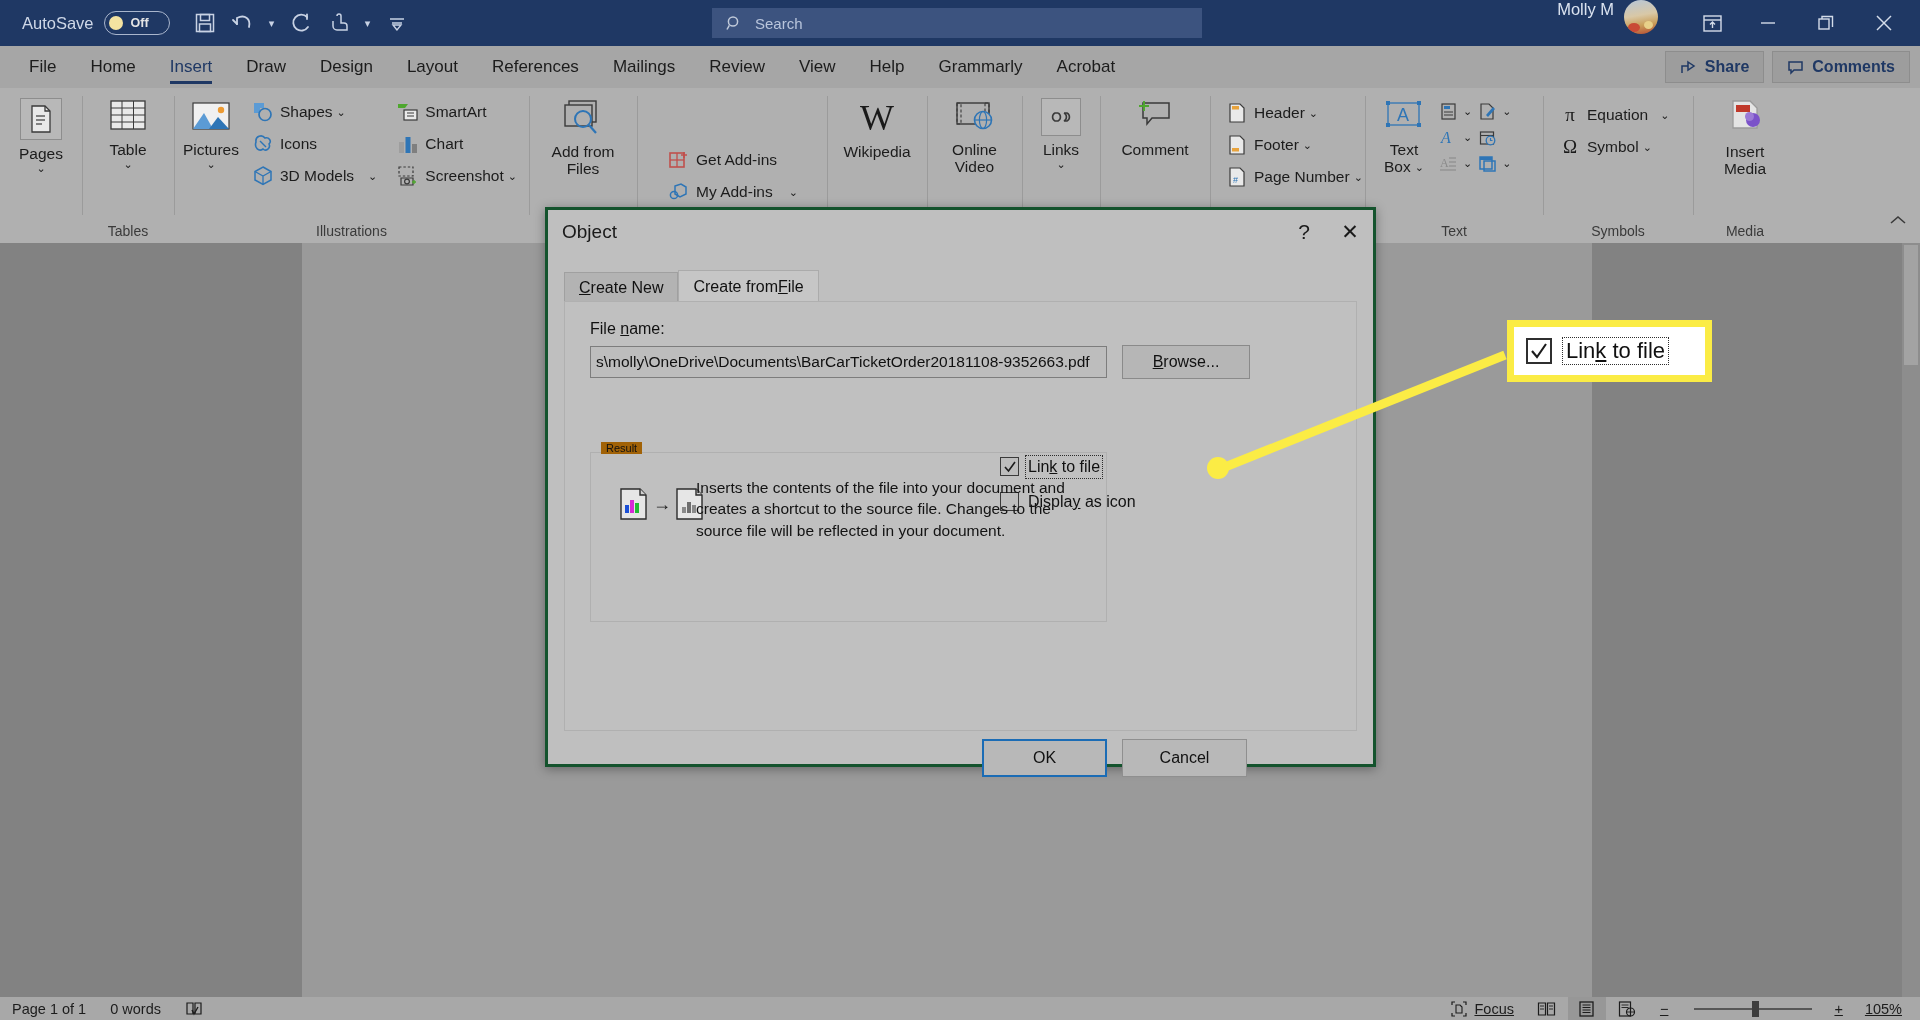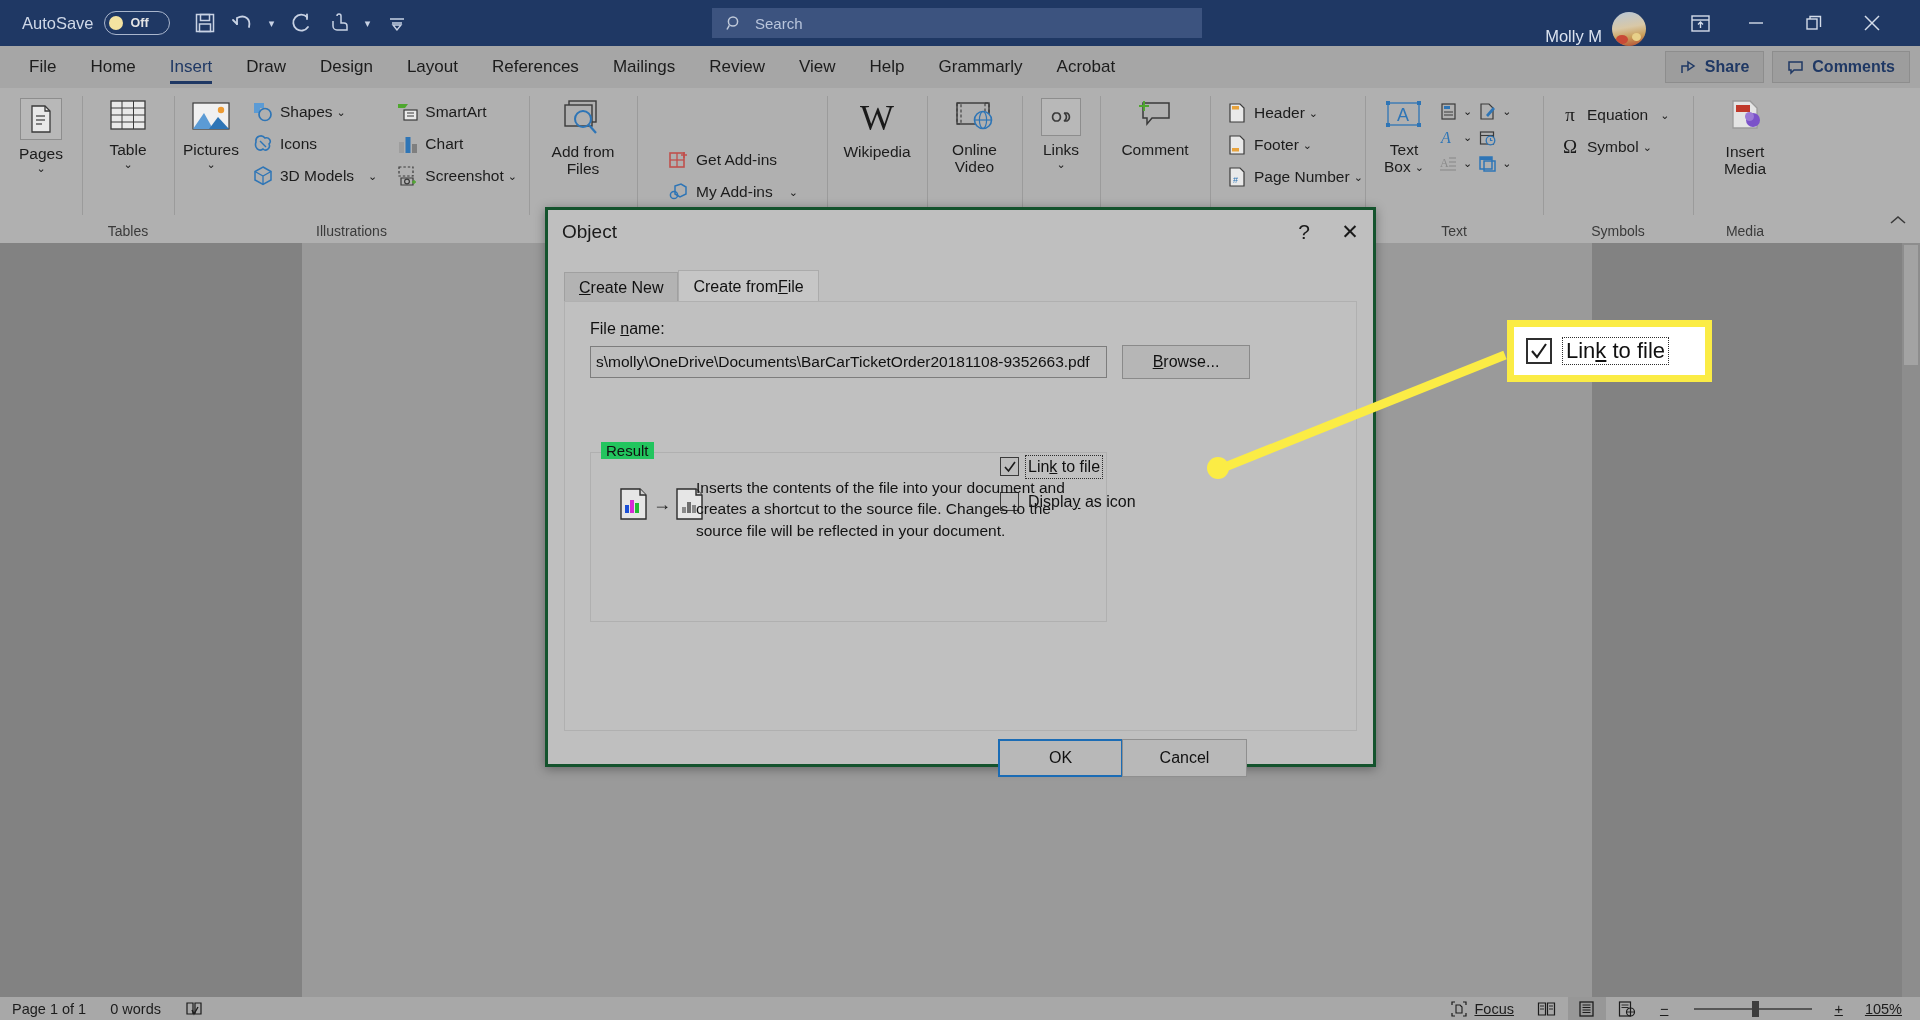--- a/index.html
+++ b/index.html
@@ -39,21 +39,21 @@
     position: absolute; left: 0; right: 0; text-align: center;
     font-size: 16.5px; color: #e4eaf4; pointer-events: none;
   }
   .searchbox {
     position: absolute; left: 712px; top: 8px; width: 490px; height: 30px;
     background: #3c537f; display: flex; align-items: center; padding-left: 14px;
     color: #b9c5dc; font-size: 15px; gap: 12px;
   }
   .tb-right {
     position: absolute; right: 0; top: 0; height: 46px; display: flex;
-    align-items: flex-end; gap: 2px; padding-right: 20px;
+    align-items: flex-start; gap: 2px; padding-right: 8px;
   }
   .username { font-size: 16.5px; color: #dbe3f0; margin-right: 8px;}
   .avatar {
     width: 34px; height: 34px; border-radius: 50%;
     background: linear-gradient(170deg,#b6c6d8 0%, #d9c8a6 45%, #caa05c 70%, #b4472f 100%);
     margin-right: 26px; overflow:hidden; position: relative;
   }
   .avatar:after{content:"";position:absolute;left:4px;bottom:2px;width:12px;height:9px;border-radius:50%;background:#c94a36;}
   .avatar:before{content:"";position:absolute;right:5px;bottom:5px;width:9px;height:8px;border-radius:50%;background:#e8d089;}
   .wbtn { width: 56px; height: 46px; display: flex; align-items: center;
@@ -161,22 +161,22 @@
   }
   .cbrow { position: absolute; display: flex; align-items: center; gap: 9px; font-size: 16px; color:#111;}
   .cb { width: 19px; height: 19px; border: 1.6px solid #3a3a3a; background: #bdbdbd;
     display: flex; align-items: center; justify-content: center;}
   .focusring { outline: 1.6px dotted #2c2c2c; outline-offset: 2px; }
   .resultbox {
     position: absolute; left: 25px; top: 150px; width: 517px; height: 170px;
     border: 1px solid #b0b0b0;
   }
   .resultlegend {
-    position: absolute; left: 10px; top: -11px; background: #22c55e; padding: 0 5px;
-    font-size: 15px; color: #111;
+    position: absolute; left: 10px; top: -11px; background: #a16207; padding: 0 5px;
+    font-size: 11px; color: #111;
   }
   .resulttext {
     position: absolute; left: 105px; top: 24px; width: 390px; font-size: 15.5px;
     line-height: 1.38; color: #131313;
   }
   .res-icons { position: absolute; left: 28px; top: 34px; display: flex; align-items: center; gap: 4px;}
   .dlg-btn {
     position: absolute; height: 38px; width: 125px; display: flex; align-items: center;
     justify-content: center; font-size: 16px; color: #111;
     background: #b8b8b8; border: 1px solid #8f8f8f;
@@ -764,21 +764,21 @@
               <path d="M21 2 V8 H27" fill="#cfcfcf" stroke="#2c2c2c" stroke-width="1.4"></path>
               <rect x="7" y="20" width="4" height="6" fill="#8a8a8a"></rect>
               <rect x="12" y="15" width="4" height="11" fill="#6e6e6e"></rect>
               <rect x="17" y="18" width="4" height="8" fill="#8a8a8a"></rect>
             </svg>
         </div>
         <div class="resulttext">Inserts the contents of the file into your document and creates a shortcut to the source file.  Changes to the source file will be reflected in your document.</div>
       </div>
     </div>
 
-    <div class="dlg-btn primary" style="left:450px;top:485px">OK</div>
+    <div class="dlg-btn primary" style="left:434px;top:485px">OK</div>
     <div class="dlg-btn" style="left:574px;top:485px">Cancel</div>
   </div>
 </div>
 
 <svg class="leader">
   <path d="M1505 355 L1225 467" stroke="#fbec45" stroke-width="9" fill="none"></path>
   <circle cx="1218" cy="468" r="11" fill="#fbec45"></circle>
 </svg>
 
 <div class="callout">

